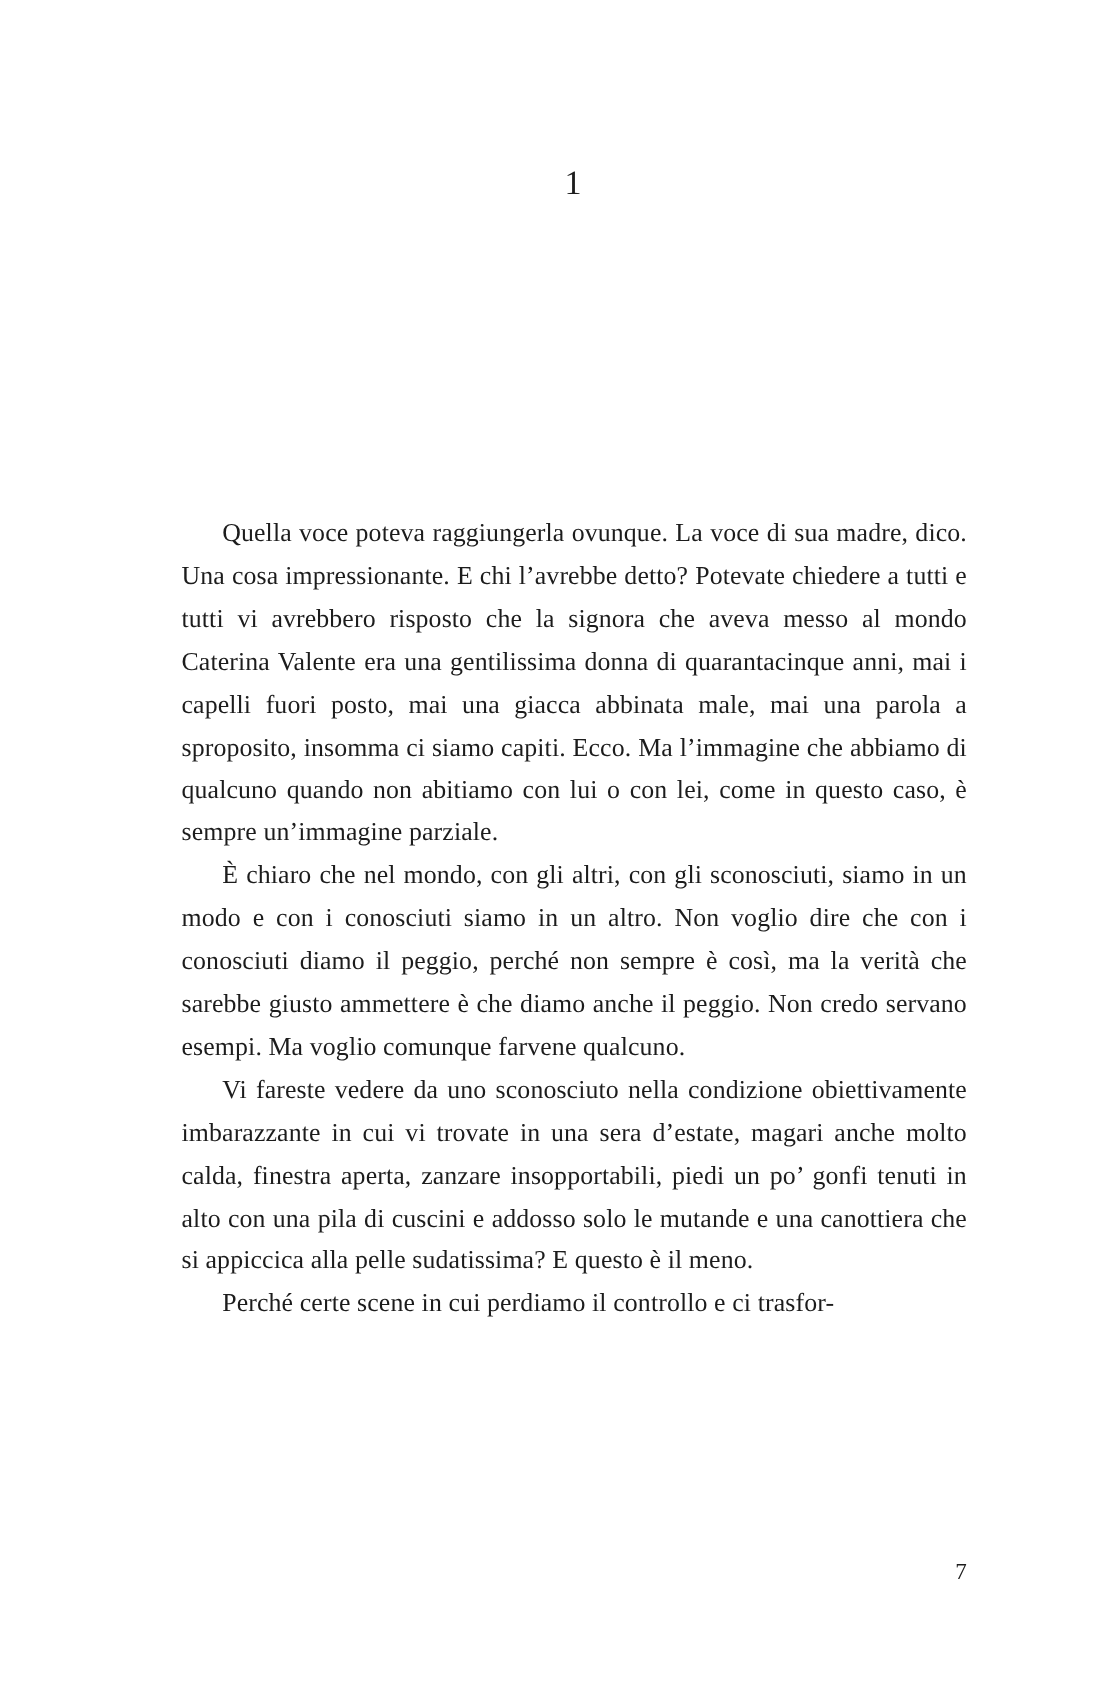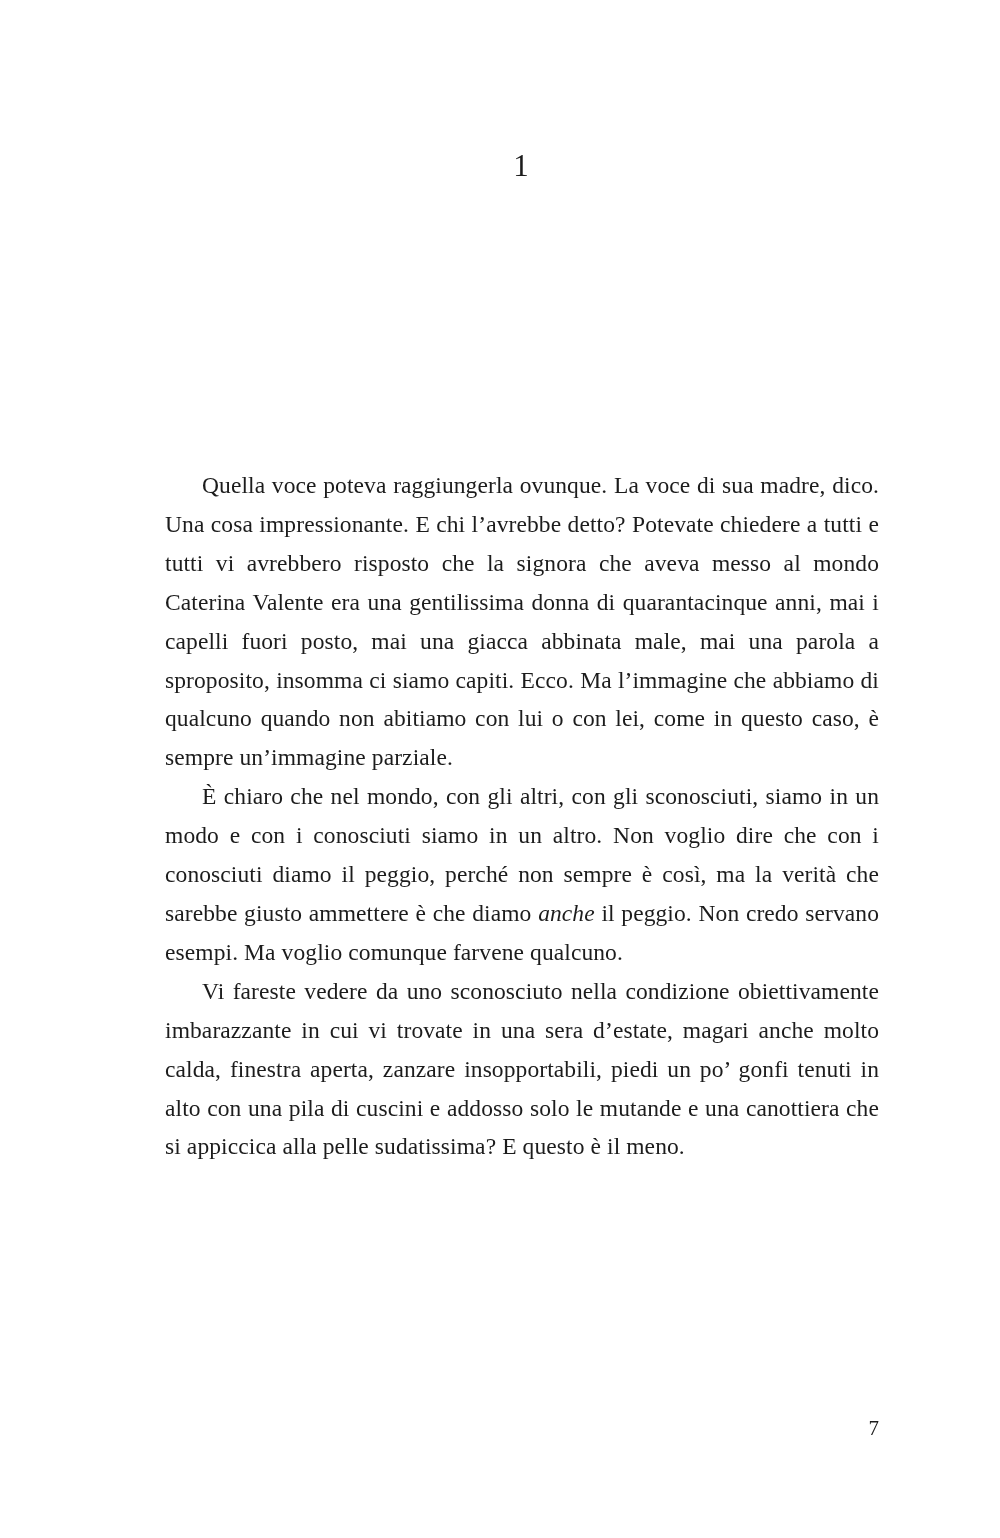--- a/index.html
+++ b/index.html
@@ -40,21 +40,20 @@
     letter-spacing: 0.1px;
   }
   .text-block p {
     margin: 0;
     padding: 0;
   }
   .text-block p.indent {
     text-indent: 37px;
   }
   .text-block .italic {
-    font-style: italic;
   }
   .page-number {
     position: absolute;
     top: 1416px;
     left: 165px;
     width: 714px;
     text-align: right;
     font-size: 21px;
     color: #1c1c1c;
   }
@@ -63,17 +62,18 @@
 <body>
 
 <div class="page">
 
   <div class="chapter-number">1</div>
 
   <div class="text-block">
       <p class="indent"><span>Quella voce poteva raggiungerla ovunque. La voce di sua madre, dico. Una cosa impressionante. E chi l’avrebbe detto? Potevate chiedere a tutti e tutti vi avrebbero risposto che la signora che aveva messo al mondo Caterina Valente era una gentilissima donna di quarantacinque anni, mai i capelli fuori posto, mai una giacca abbinata male, mai una parola a sproposito, insomma ci siamo capiti. Ecco. Ma l’immagine che abbiamo di qualcuno quando non abitiamo con lui o con lei, come in questo caso, è sempre un’immagine parziale.</span></p>
       <p class="indent"><span>È chiaro che nel mondo, con gli altri, con gli sconosciuti, siamo in un modo e con i conosciuti siamo in un altro. Non voglio dire che con i conosciuti diamo il peggio, perché non sempre è così, ma la verità che sarebbe giusto ammettere è che diamo </span><span class="italic">anche</span><span> il peggio. Non credo servano esempi. Ma voglio comunque farvene qualcuno.</span></p>
       <p class="indent"><span>Vi fareste vedere da uno sconosciuto nella condizione obiettivamente imbarazzante in cui vi trovate in una sera d’estate, magari anche molto calda, finestra aperta, zanzare insopportabili, piedi un po’ gonfi tenuti in alto con una pila di cuscini e addosso solo le mutande e una canottiera che si appiccica alla pelle sudatissima? E questo è il meno.</span></p>
+      <p class="indent"><span>Perché certe scene in cui perdiamo il controllo e ci trasfor-</span></p>
     </div>
 
   <div class="page-number">7</div>
 
 </div>
 
 </body></html>

